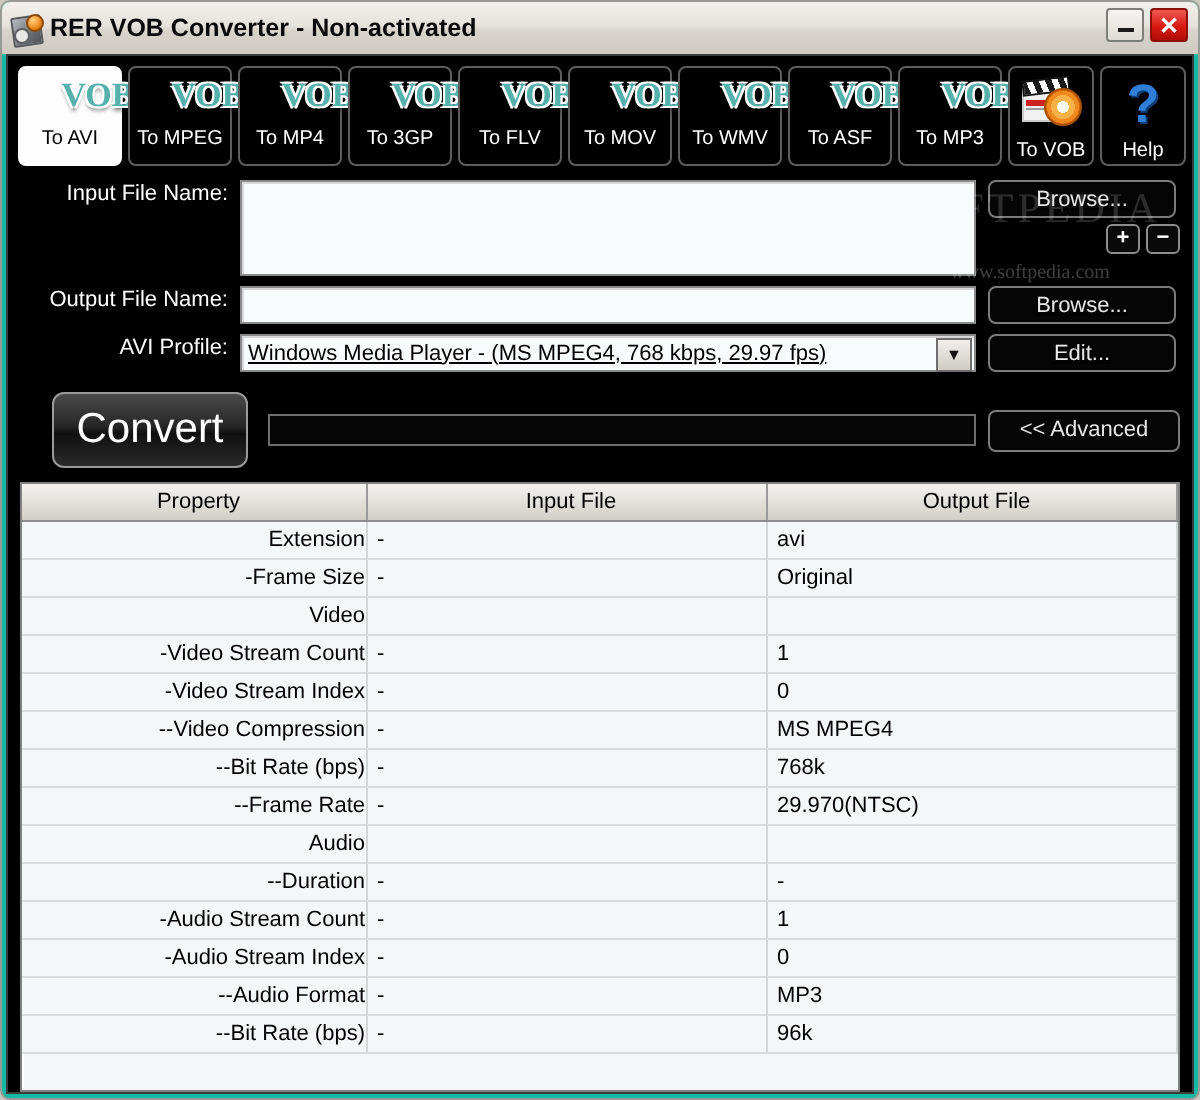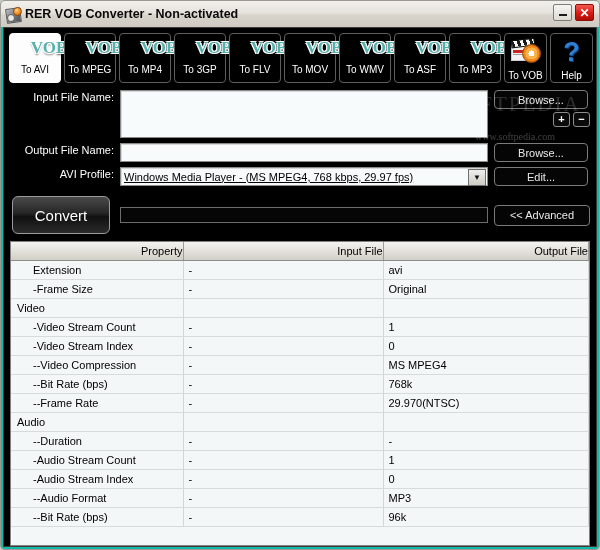--- a/index.html
+++ b/index.html
@@ -181,24 +181,24 @@
     border:1px solid #6e6e6e;
     display:flex;align-items:center;justify-content:center;
     font-size:8px;color:#111;
   }
   
   .crow{display:flex;align-items:center;padding:5px 6px 7px 6px;}
   .convert{
     width:96px;height:36px;flex:0 0 96px;
     border:1px solid #9a9a9a;border-radius:6px;
     background:linear-gradient(to bottom,#4a4a4a 0%,#262626 45%,#101010 55%,#2b2b2b 100%);
-    color:#ffffff;font-size:15px;
+    color:#ffffff;font-size:21px;
     display:flex;align-items:center;justify-content:center;
     cursor:pointer;font-family:"Liberation Sans",sans-serif;
-    margin-left:2px;
+    margin-left:16px;
   }
   .progress{
     flex:1 1 auto;height:14px;margin:0 6px 0 10px;
     background:#060606;border:1px solid #6d6d6d;
   }
   .adv{
     width:94px;flex:0 0 94px;height:19px;
     border:1px solid #7b7b7b;border-radius:4px;
     background:#050505;color:#e8e8e8;font-size:11px;
     display:flex;align-items:center;justify-content:center;cursor:pointer;
@@ -228,31 +228,31 @@
     overflow:hidden;
     display:flex;flex-direction:column;
   }
   table{border-collapse:collapse;width:100%;table-layout:fixed;
     font-family:"Liberation Sans",sans-serif;}
   thead th{
     background:linear-gradient(to bottom,#f4f3f0 0%,#e3e1db 50%,#d2cfc7 100%);
     border-right:1px solid #9b9b9b;
     border-bottom:1px solid #8c8c8c;
     font-size:11px;font-weight:normal;color:#000;
-    text-align:right;padding:2px 0 2px 5px;height:14px;
+    text-align:center;padding:2px 0 2px 5px;height:14px;
   }
   tbody td{
     font-size:11px;color:#000;
     border-right:1px solid #d3d6d6;
     border-bottom:1px solid #d8dbdb;
     padding:0 0 0 5px;height:18px;line-height:18px;
     overflow:hidden;white-space:nowrap;
     background:#f4f7f7;
   }
-  tbody tr td:first-child{padding-left:6px;}
+  tbody tr td:first-child{padding-left:6px;text-align:right;}
   .ind1{padding-left:22px !important;}
   .ind0{padding-left:6px !important;}
 </style>
 </head>
 <body>
 
 <div class="window">
 
   <div class="titlebar">
     <div class="app-icon">

